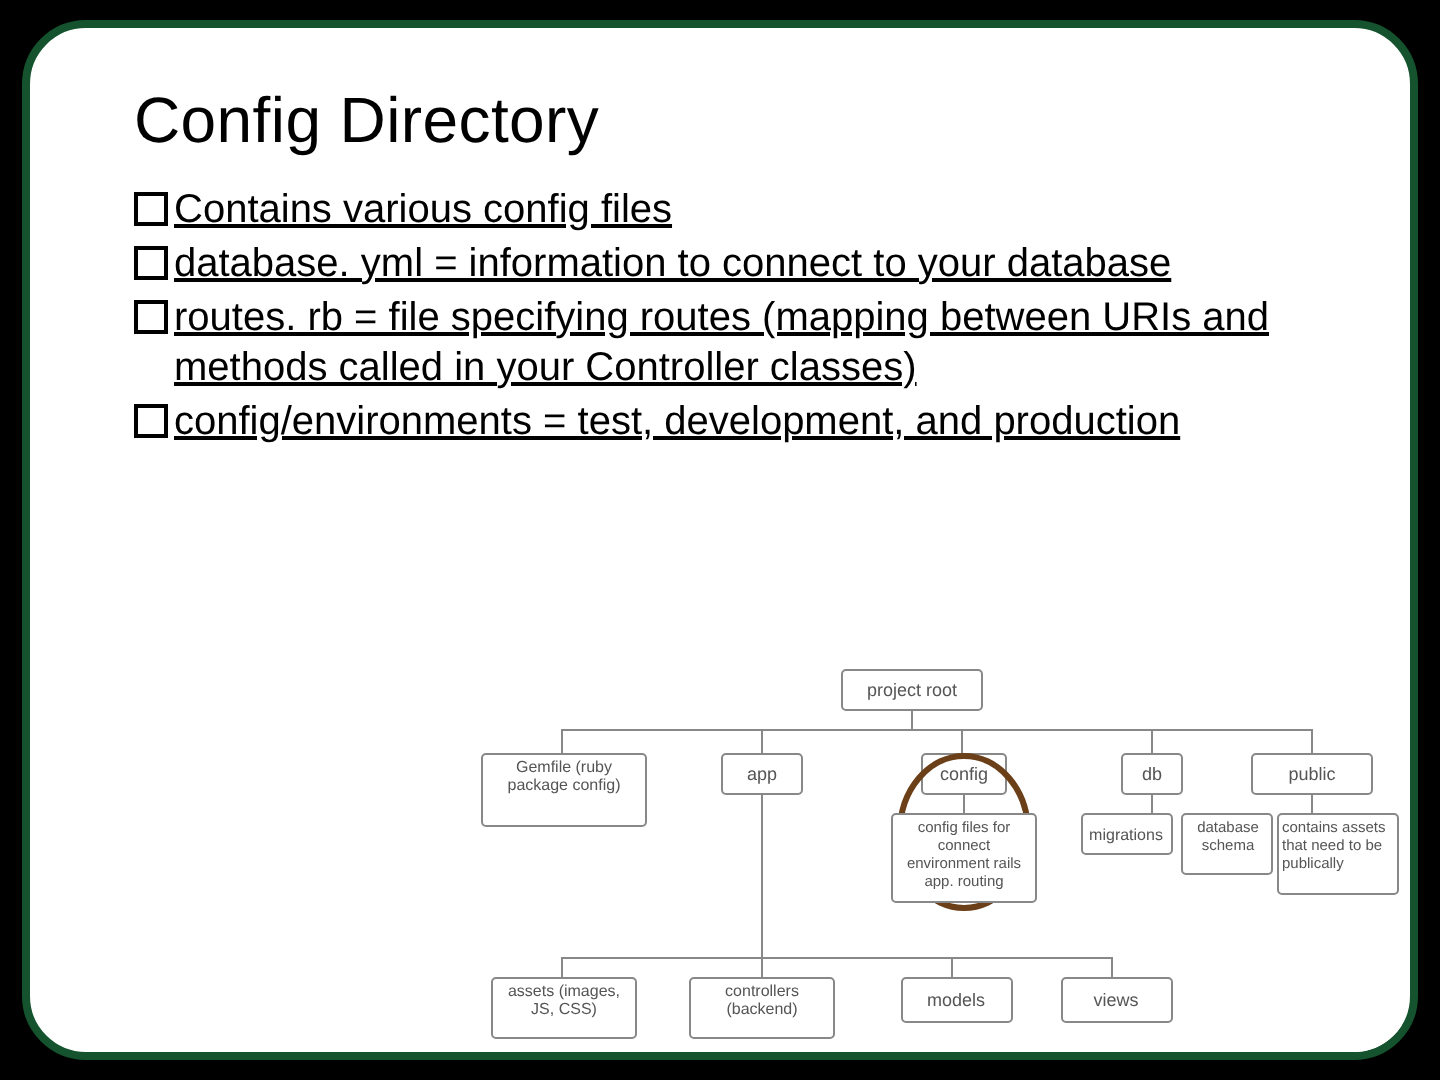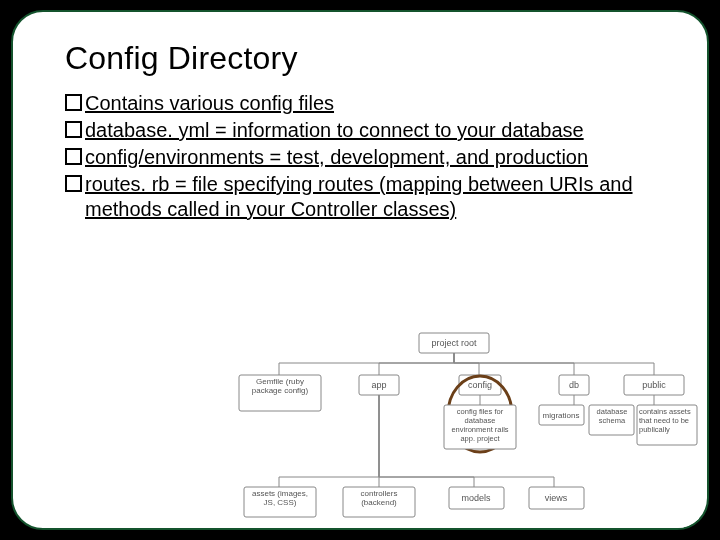--- a/index.html
+++ b/index.html
@@ -1,19 +1,19 @@
 <!DOCTYPE html>
 <html><head>
 <meta charset="utf-8">
 <style>
   * { box-sizing: border-box; margin: 0; padding: 0; }
   html, body { width: 720px; height: 540px; font-family: Arial, Helvetica, sans-serif; background: #000; }
   .slide {
     position: absolute; left: 50%; top: 50%; transform: translate(-50%,-50%);
-    width: 698px; height: 520px; background: #fff; border: 2px solid #14532d; border-radius: 32px;
+    width: 698px; height: 520px; background: #fff; border: 4px solid #14532d; border-radius: 32px;
     overflow: hidden;
   }
   .title { font-size: 32px; font-weight: 400; padding: 28px 0 14px 52px; letter-spacing: .2px; }
   .body { padding: 0 54px 0 52px; font-size: 20px; line-height: 1.25; }
   .li { display: flex; align-items: flex-start; margin-bottom: 2px; text-decoration: underline; }
   .bullet-icon { width: 17px; height: 17px; border: 2px solid #000; flex: 0 0 auto; margin-top: 3px; margin-right: 3px; }
   .txt { flex: 1 1 auto; }
 
   
   .diagram { position: absolute; left: 206px; top: 315px; width: 480px; height: 210px; background: #fff; }
@@ -33,25 +33,25 @@
     <div class="li">
       <span class="bullet-icon"></span>
       <span class="txt">Contains various config files</span>
     </div>
     <div class="li">
       <span class="bullet-icon"></span>
       <span class="txt">database. yml = information to connect to your database</span>
     </div>
     <div class="li">
       <span class="bullet-icon"></span>
-      <span class="txt">config/environments = test, development, and production</span>
+      <span class="txt">routes. rb = file specifying routes (mapping between URIs and methods called in your Controller classes)</span>
     </div>
     <div class="li">
       <span class="bullet-icon"></span>
-      <span class="txt">routes. rb = file specifying routes (mapping between URIs and methods called in your Controller classes)</span>
+      <span class="txt">config/environments = test, development, and production</span>
     </div>
   </div>
 
   <div class="diagram">
     <svg class="d" viewBox="0 0 480 210">
 
       <rect class="node" x="200" y="6" width="70" height="20"></rect>
       <text class="ntxt" x="235" y="19" text-anchor="middle">project root</text>
 
       <path class="edge" d="M235 26 V36 H60 V48"></path>
@@ -69,21 +69,21 @@
       <foreignObject x="22" y="50" width="78" height="34"><div style="font:8px Arial;color:#555;text-align:center">Gemfile (ruby package config)</div></foreignObject>
       <text class="ntxt" x="160" y="61" text-anchor="middle">app</text>
       <text class="ntxt" x="261" y="61" text-anchor="middle">config</text>
       <text class="ntxt" x="355" y="61" text-anchor="middle">db</text>
       <text class="ntxt" x="435" y="61" text-anchor="middle">public</text>
 
       <ellipse class="hl" cx="261" cy="87" rx="32" ry="38"></ellipse>
 
       <path class="edge" d="M261 68 V78"></path>
       <rect class="node" x="225" y="78" width="72" height="44"></rect>
-      <foreignObject x="227" y="80" width="68" height="42"><div style="font:7.5px Arial;color:#555;text-align:center">config files for database environment rails app. project</div></foreignObject>
+      <foreignObject x="227" y="80" width="68" height="42"><div style="font:7.5px Arial;color:#555;text-align:center">config files for connect environment rails app. routing</div></foreignObject>
 
       <path class="edge" d="M355 68 V78"></path>
       <rect class="node" x="320" y="78" width="45" height="20"></rect>
       <text class="ntxt" x="342" y="91" text-anchor="middle" style="font-size:8px">migrations</text>
       <rect class="node" x="370" y="78" width="45" height="30"></rect>
       <foreignObject x="372" y="80" width="42" height="28"><div style="font:7.5px Arial;color:#555;text-align:center">database schema</div></foreignObject>
 
       <path class="edge" d="M435 68 V78"></path>
       <rect class="node" x="418" y="78" width="60" height="40"></rect>
       <foreignObject x="420" y="80" width="56" height="38"><div style="font:7.5px Arial;color:#555;text-align:left">contains assets that need to be publically</div></foreignObject>

